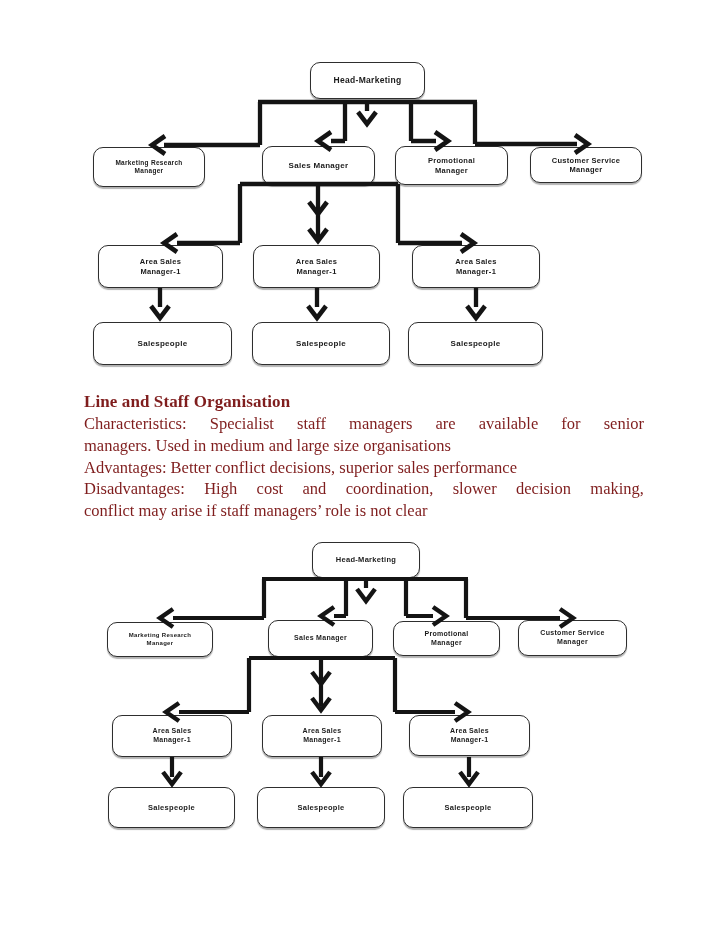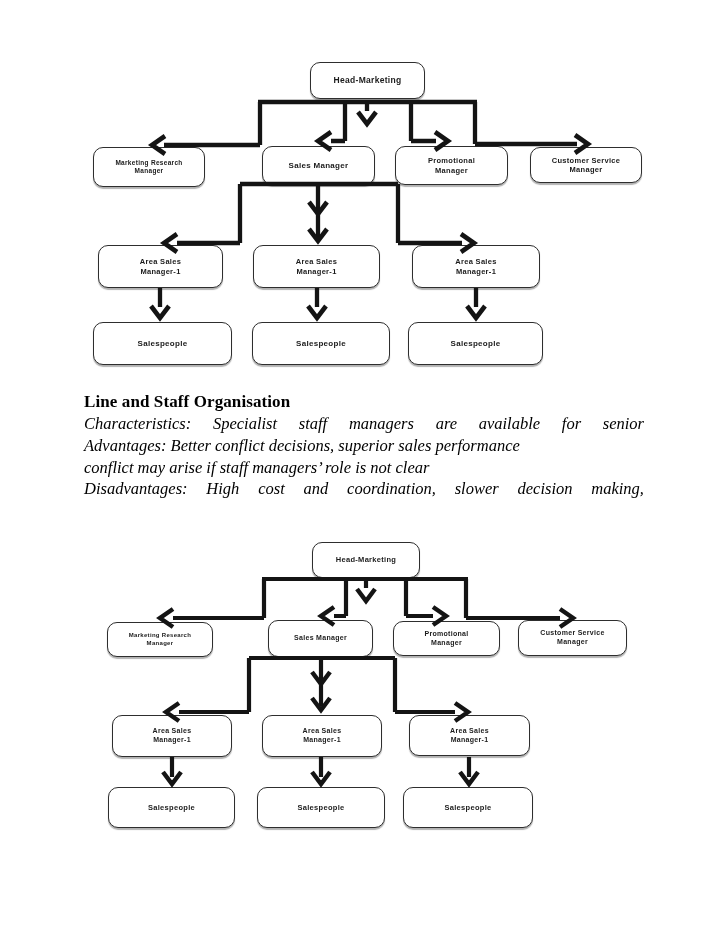--- a/index.html
+++ b/index.html
@@ -41,24 +41,24 @@
   .n-a2a {left:112px;top:715px;width:120px;height:42px;font-size:7px;padding:0 25px;}
   .n-a2b {left:262px;top:715px;width:120px;height:42px;font-size:7px;padding:0 25px;}
   .n-a2c {left:409px;top:715px;width:121px;height:41px;font-size:7px;padding:0 25px;}
   .n-sp2a{left:108px;top:787px;width:127px;height:41px;font-size:7.5px;}
   .n-sp2b{left:257px;top:787px;width:128px;height:41px;font-size:7.5px;}
   .n-sp2c{left:403px;top:787px;width:130px;height:41px;font-size:7.5px;}
 
   
   .textblock{
     position:absolute;left:84px;top:391px;width:560px;z-index:1;
-    font-family:"Liberation Serif",serif;color:#000000;
+    font-family:"Liberation Serif",serif;color:#7f1d1d;
   }
   .tb-heading{font-size:17px;font-weight:bold;line-height:22px;letter-spacing:0.1px;}
-  .tb-line{font-size:16.5px;line-height:21.8px;font-style:italic;}
+  .tb-line{font-size:16.5px;line-height:21.8px;}
   .tb-line.stretch{text-align:justify;text-align-last:justify;}
 </style>
 </head>
 <body>
 
 <div class="page">
 
   <svg class="connectors" width="728" height="943" viewBox="0 0 728 943">
 
     <path d="M258 102 H477
@@ -120,23 +120,24 @@
   <div class="node n-a1a">Area Sales Manager-1</div>
   <div class="node n-a1b">Area Sales Manager-1</div>
   <div class="node n-a1c">Area Sales Manager-1</div>
   <div class="node n-sp1a">Salespeople</div>
   <div class="node n-sp1b">Salespeople</div>
   <div class="node n-sp1c">Salespeople</div>
 
   <div class="textblock">
     <div class="tb-heading">Line and Staff Organisation</div>
     <div class="tb-line stretch">Characteristics: Specialist staff managers are available for senior</div>
+    <div class="tb-line">managers. Used in medium and large size organisations</div>
     <div class="tb-line">Advantages: Better conflict decisions, superior sales performance</div>
+    <div class="tb-line stretch">Disadvantages: High cost and coordination, slower decision making,</div>
     <div class="tb-line">conflict may arise if staff managers’ role is not clear</div>
-    <div class="tb-line stretch">Disadvantages: High cost and coordination, slower decision making,</div>
   </div>
 
   <div class="node n-h2">Head-Marketing</div>
   <div class="node n-m2">Marketing Research Manager</div>
   <div class="node n-s2">Sales Manager</div>
   <div class="node n-p2">Promotional Manager</div>
   <div class="node n-c2">Customer Service Manager</div>
   <div class="node n-a2a">Area Sales Manager-1</div>
   <div class="node n-a2b">Area Sales Manager-1</div>
   <div class="node n-a2c">Area Sales Manager-1</div>

